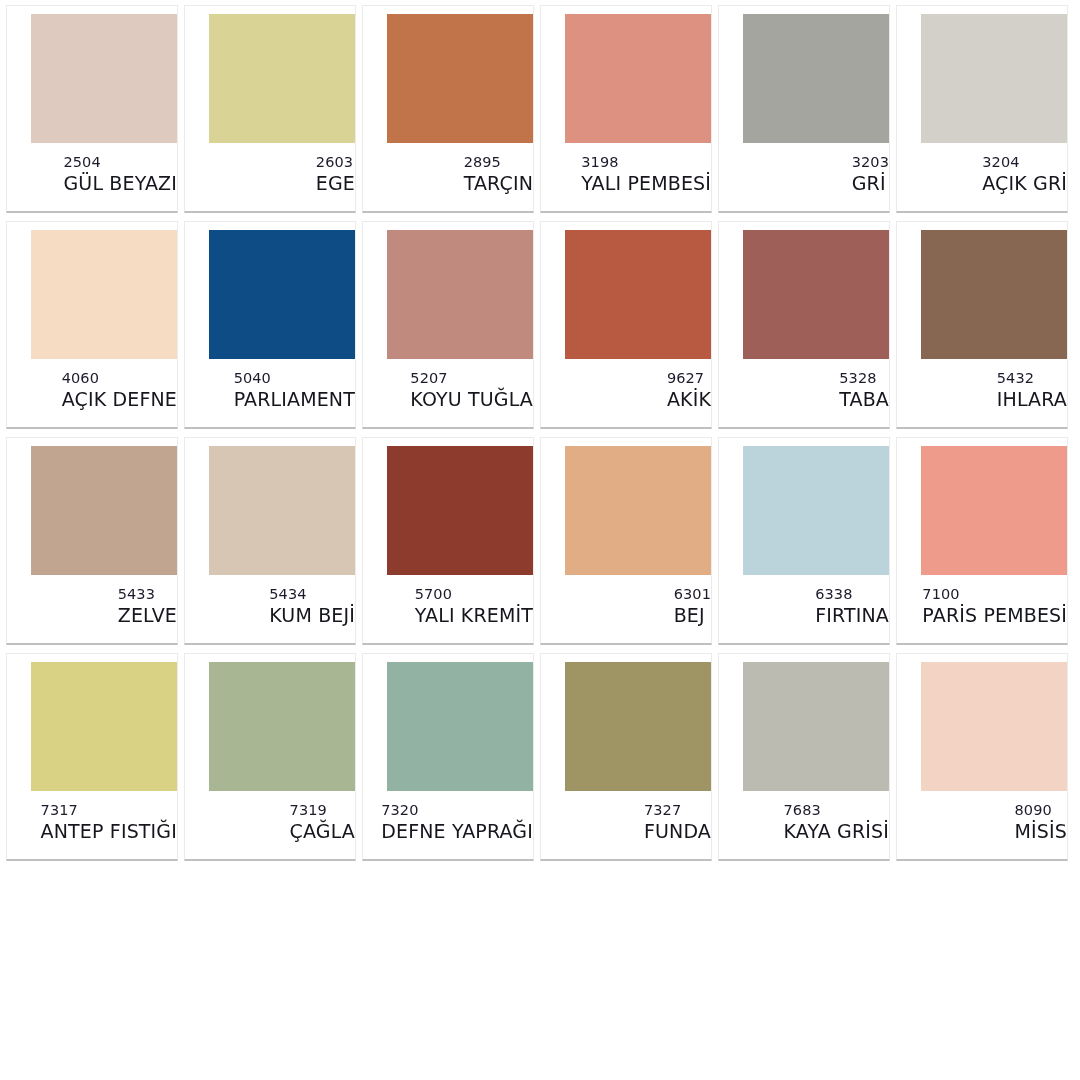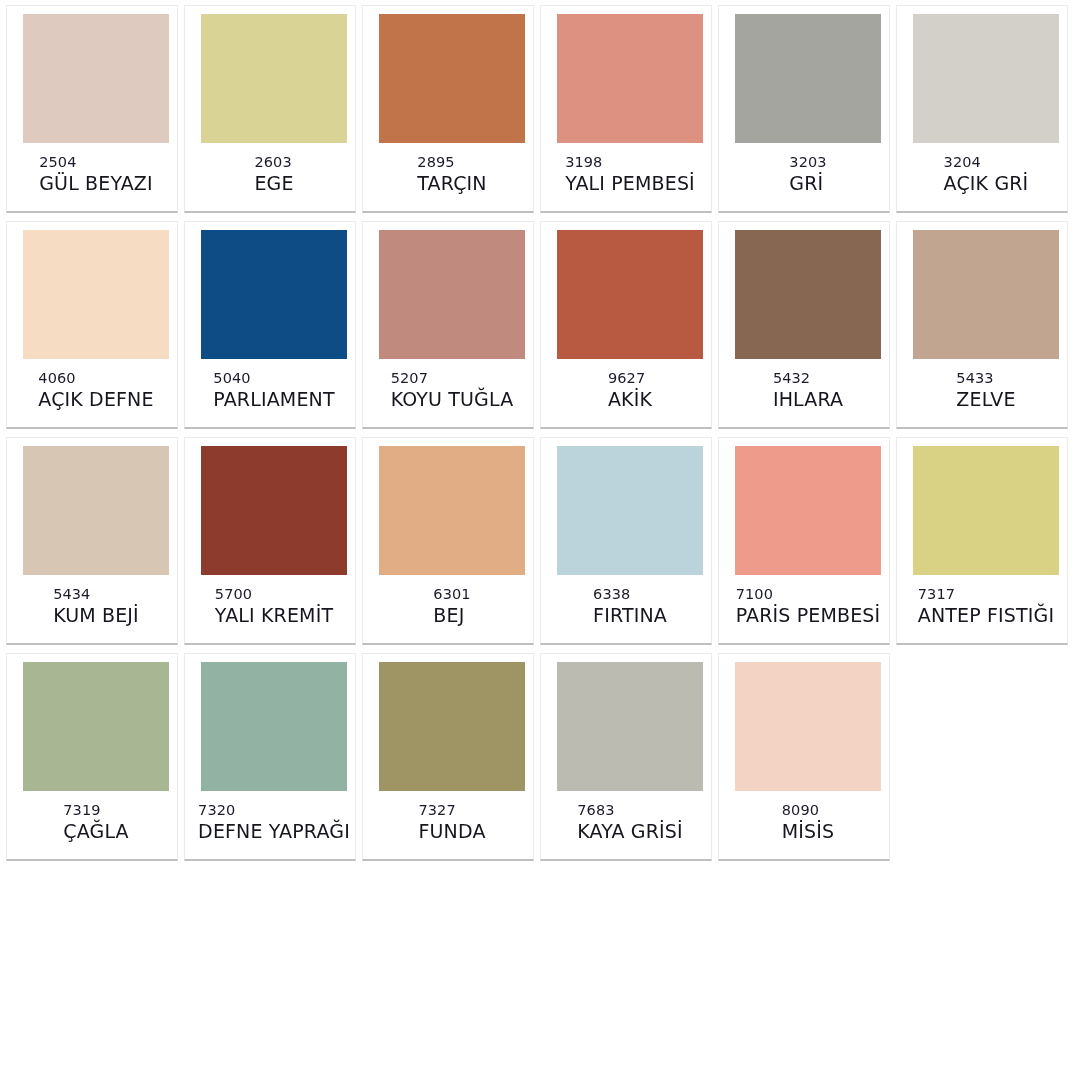--- a/index.html
+++ b/index.html
@@ -23,21 +23,21 @@
 
   .swatch-card {
     width: 172px;
     height: 208px;
     margin: 5px 0 0 6px;
     background: #ffffff;
     border: 1px solid #ebebeb;
     border-bottom: 2px solid #bfbfbf;
     display: flex;
     flex-direction: column;
-    align-items: center;
+    align-items: flex-end;
     position: relative;
   }
 
   .swatch-color {
     width: 146px;
     height: 129px;
     margin: 8px 0 0 8px;
     flex: none;
   }
 
@@ -132,20 +132,27 @@
       </div>
     </div>
     <div class="swatch-card">
       <div class="swatch-color" style="background: rgb(184, 89, 66);"></div>
       <div class="swatch-meta">
         <span class="swatch-code">9627</span>
         <span class="swatch-name">AKİK</span>
       </div>
     </div>
     <div class="swatch-card">
+      <div class="swatch-color" style="background: rgb(157, 95, 88);"></div>
+      <div class="swatch-meta">
+        <span class="swatch-code">5328</span>
+        <span class="swatch-name">TABA</span>
+      </div>
+    </div>
+    <div class="swatch-card">
       <div class="swatch-color" style="background: rgb(135, 103, 81);"></div>
       <div class="swatch-meta">
         <span class="swatch-code">5432</span>
         <span class="swatch-name">IHLARA</span>
       </div>
     </div>
     <div class="swatch-card">
       <div class="swatch-color" style="background: rgb(193, 165, 145);"></div>
       <div class="swatch-meta">
         <span class="swatch-code">5433</span>

